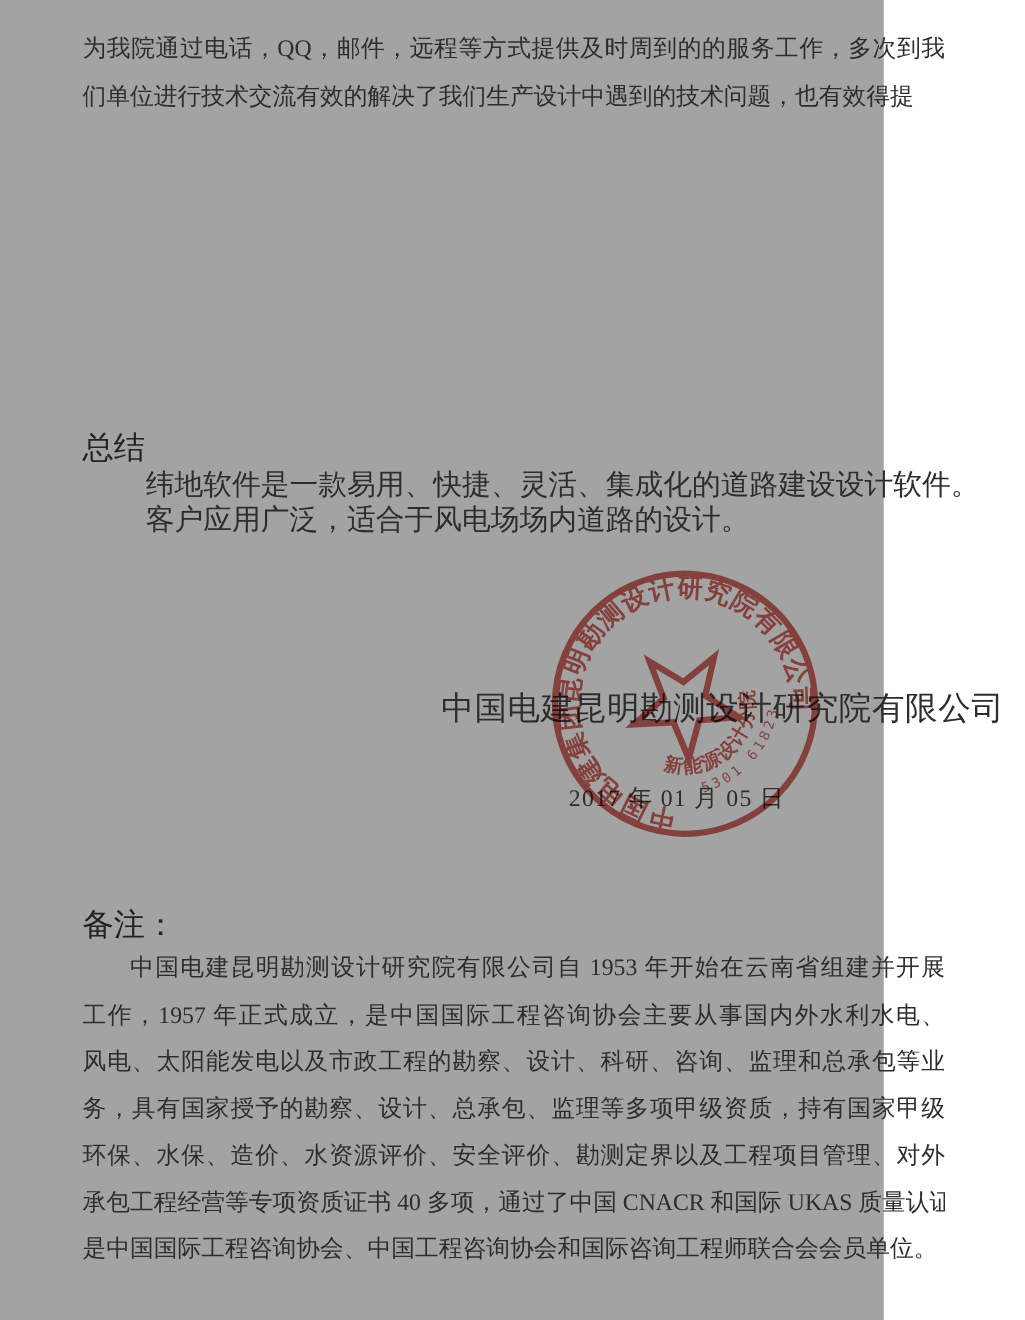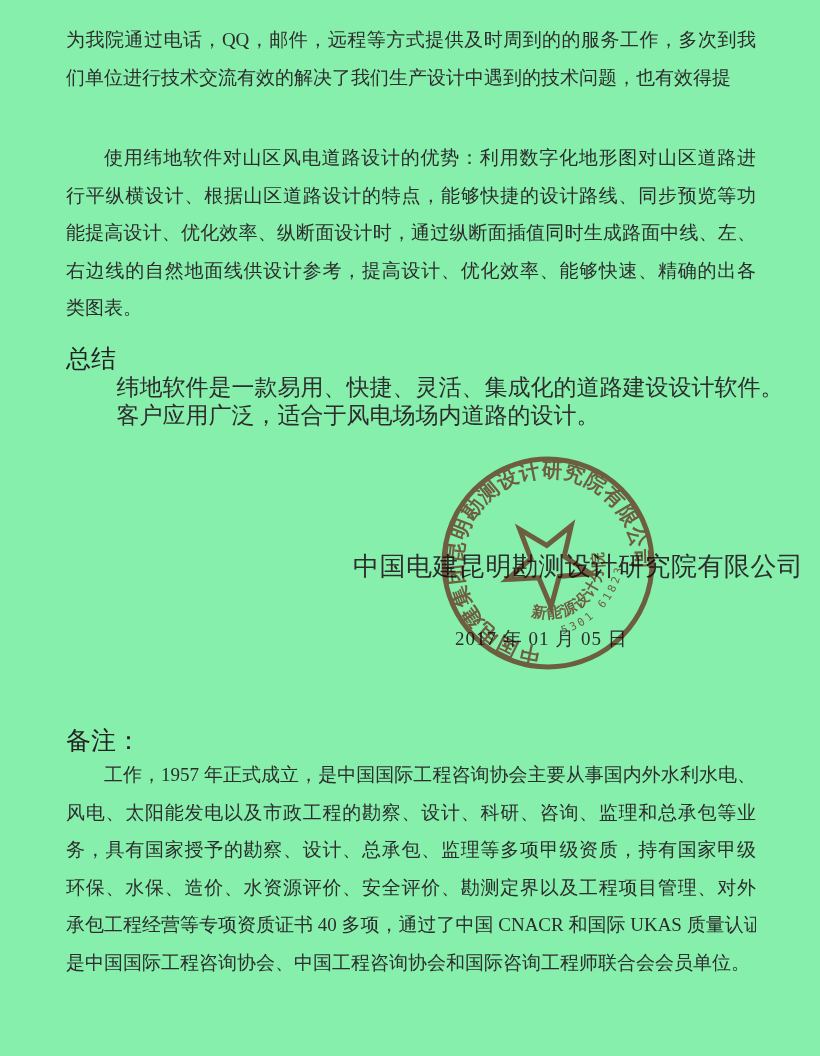--- a/index.html
+++ b/index.html
@@ -3,22 +3,22 @@
 <meta charset="utf-8">
 <style>
   html,body { margin:0; padding:0; }
   body {
     width:820px; height:1056px;
     background:#ffffff;
     font-family:"Liberation Serif","DejaVu Serif",serif;
     position:relative; overflow:hidden;
   }
   .page {
-    position:absolute; left:0; top:0; width:820px; height:1056px;
-    background:#86efac;
+    position:absolute; left:0; top:0; width:707px; height:1056px;
+    background:#a3a3a3;
     color:#2d2d2d;
   }
   .textblock {
     position:absolute; width:690px; left:66px;
     font-size:19px; color:#2d2d2d;
   }
   .para .line {
     height:37.5px; line-height:37.5px;
     white-space:nowrap; overflow:hidden;
     text-align:justify; text-align-last:justify;
@@ -57,27 +57,20 @@
 </head>
 <body>
 
 <div class="page">
 
   <div class="textblock para" style="top:21px;">
       <div class="line">为我院通过电话，QQ，邮件，远程等方式提供及时周到的的服务工作，多次到我</div>
       <div class="line">们单位进行技术交流有效的解决了我们生产设计中遇到的技术问题，也有效得提</div>
     </div>
 
-  <div class="textblock para indent-first" style="top:139px;">
-      <div class="line">使用纬地软件对山区风电道路设计的优势：利用数字化地形图对山区道路进</div>
-      <div class="line">行平纵横设计、根据山区道路设计的特点，能够快捷的设计路线、同步预览等功</div>
-      <div class="line">能提高设计、优化效率、纵断面设计时，通过纵断面插值同时生成路面中线、左、</div>
-      <div class="line">右边线的自然地面线供设计参考，提高设计、优化效率、能够快速、精确的出各</div>
-      <div class="line">类图表。</div>
-    </div>
 
   <div class="heading" style="top:346px;">总结</div>
   <div class="textblock summary-lines" style="top:374px; font-size:23px;">
       <div class="line">纬地软件是一款易用、快捷、灵活、集成化的道路建设设计软件。</div>
       <div class="line">客户应用广泛，适合于风电场场内道路的设计。</div>
     </div>
 
   <div class="sig-company">中国电建昆明勘测设计研究院有限公司</div>
   <div class="sig-date">2017 年 01 月 05 日</div>
 
@@ -97,20 +90,21 @@
         <textPath href="#branchPath" startOffset="2">新能源设计分院</textPath>
       </text>
       <text font-size="11" fill="#c5423a" letter-spacing="3" font-family="DejaVu Sans Mono, monospace">
         <textPath href="#codePath" startOffset="28">5301 61823</textPath>
       </text>
     </svg>
   </div>
 
   <div class="heading" style="top:728px;">备注：</div>
   <div class="textblock para indent-first" style="top:756px;">
+      <div class="line">中国电建昆明勘测设计研究院有限公司自 1953 年开始在云南省组建并开展</div>
       <div class="line">工作，1957 年正式成立，是中国国际工程咨询协会主要从事国内外水利水电、</div>
       <div class="line">风电、太阳能发电以及市政工程的勘察、设计、科研、咨询、监理和总承包等业</div>
       <div class="line">务，具有国家授予的勘察、设计、总承包、监理等多项甲级资质，持有国家甲级</div>
       <div class="line">环保、水保、造价、水资源评价、安全评价、勘测定界以及工程项目管理、对外</div>
       <div class="line">承包工程经营等专项资质证书 40 多项，通过了中国 CNACR 和国际 UKAS 质量认证，</div>
       <div class="line">是中国国际工程咨询协会、中国工程咨询协会和国际咨询工程师联合会会员单位。</div>
     </div>
 
 </div>
 

